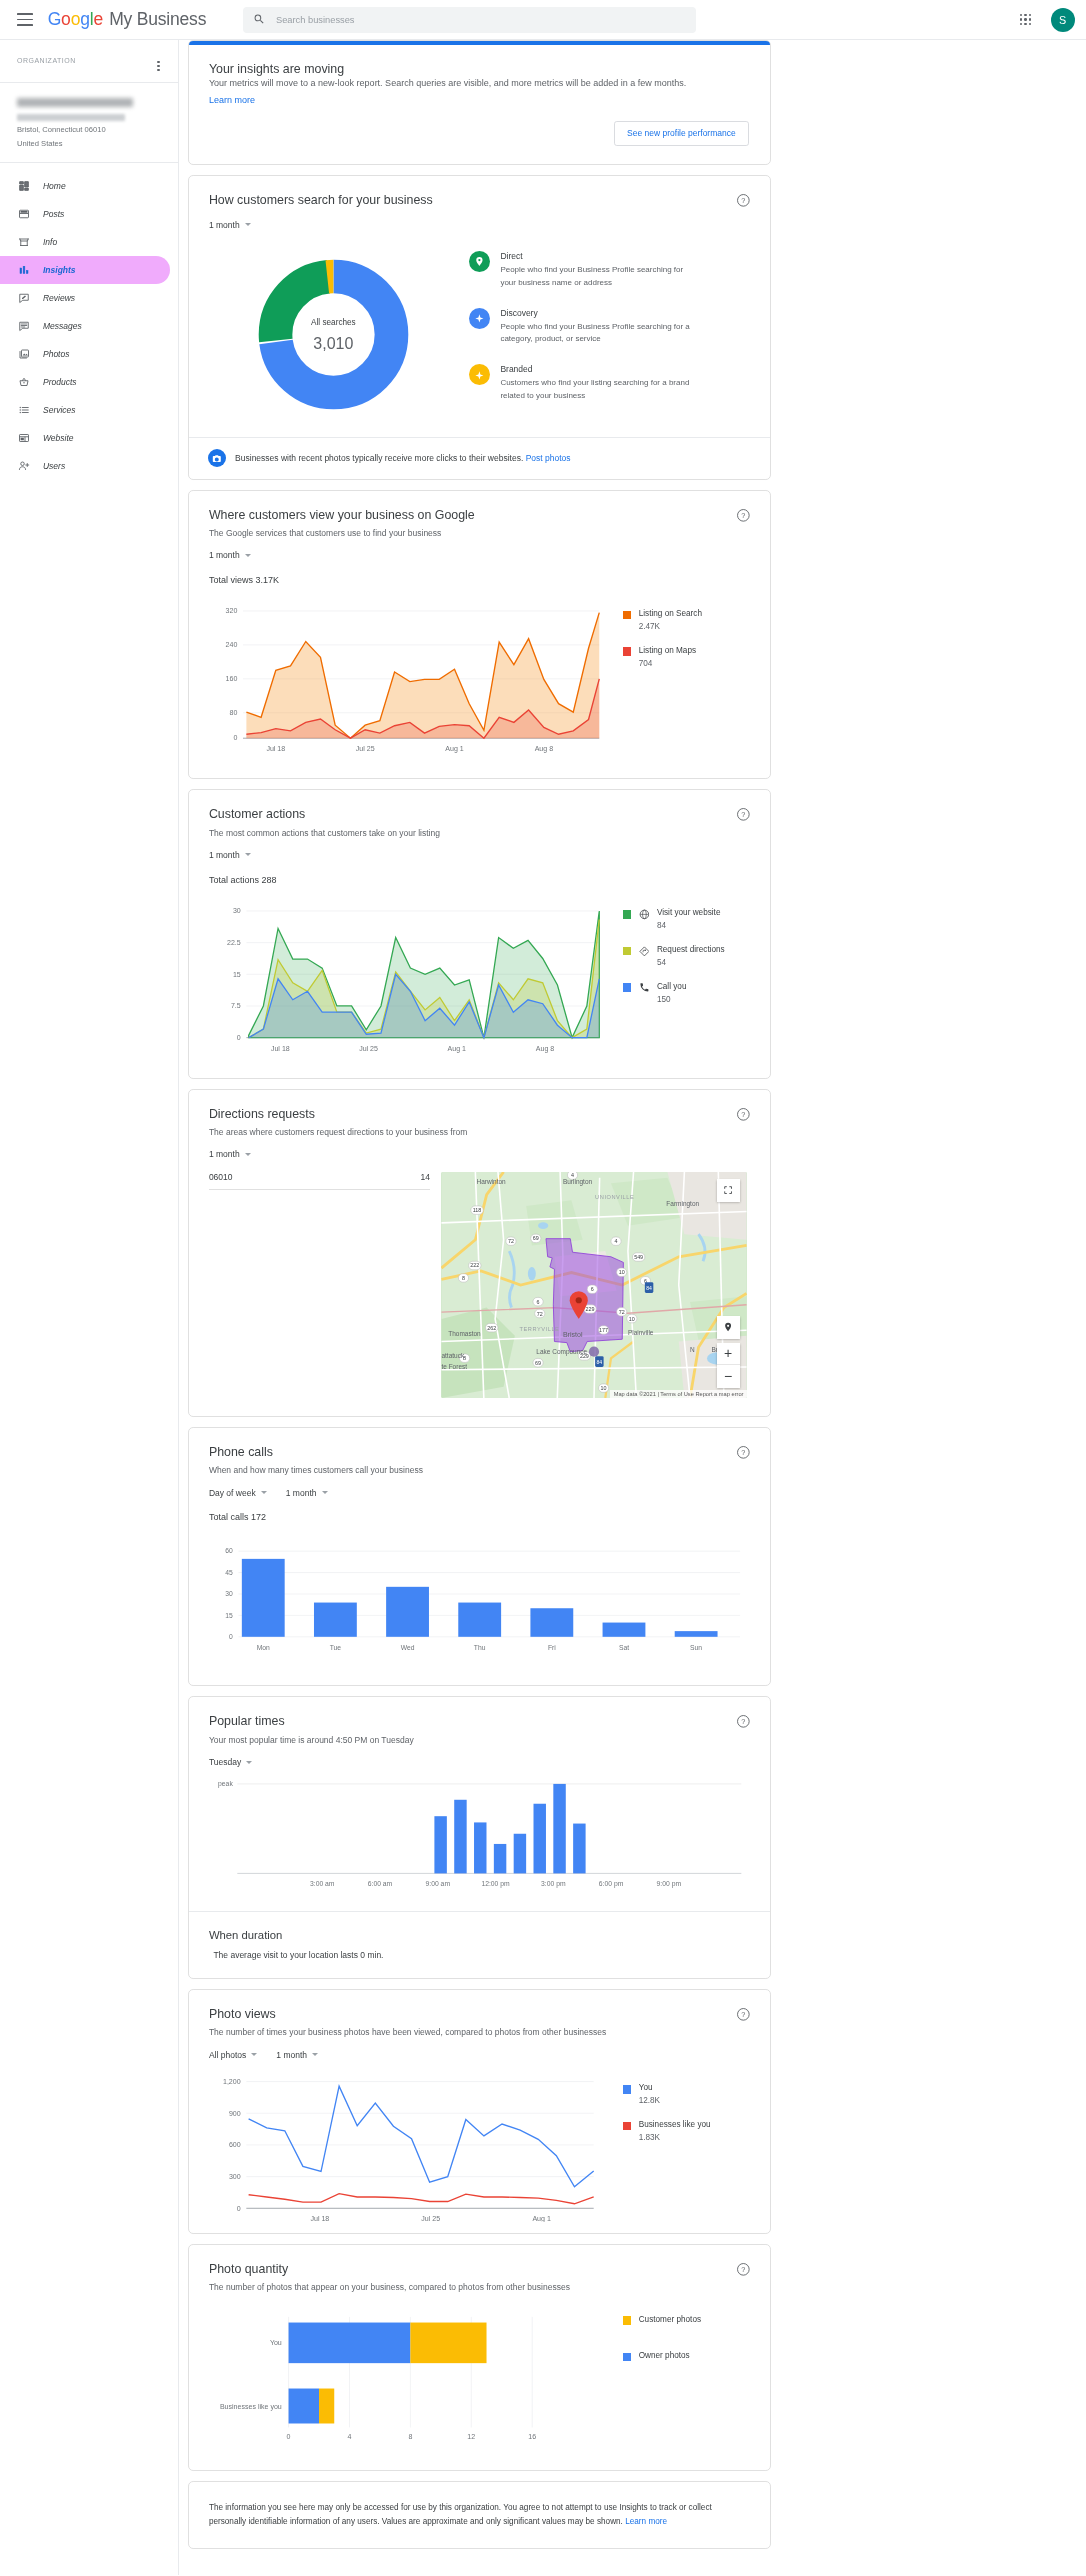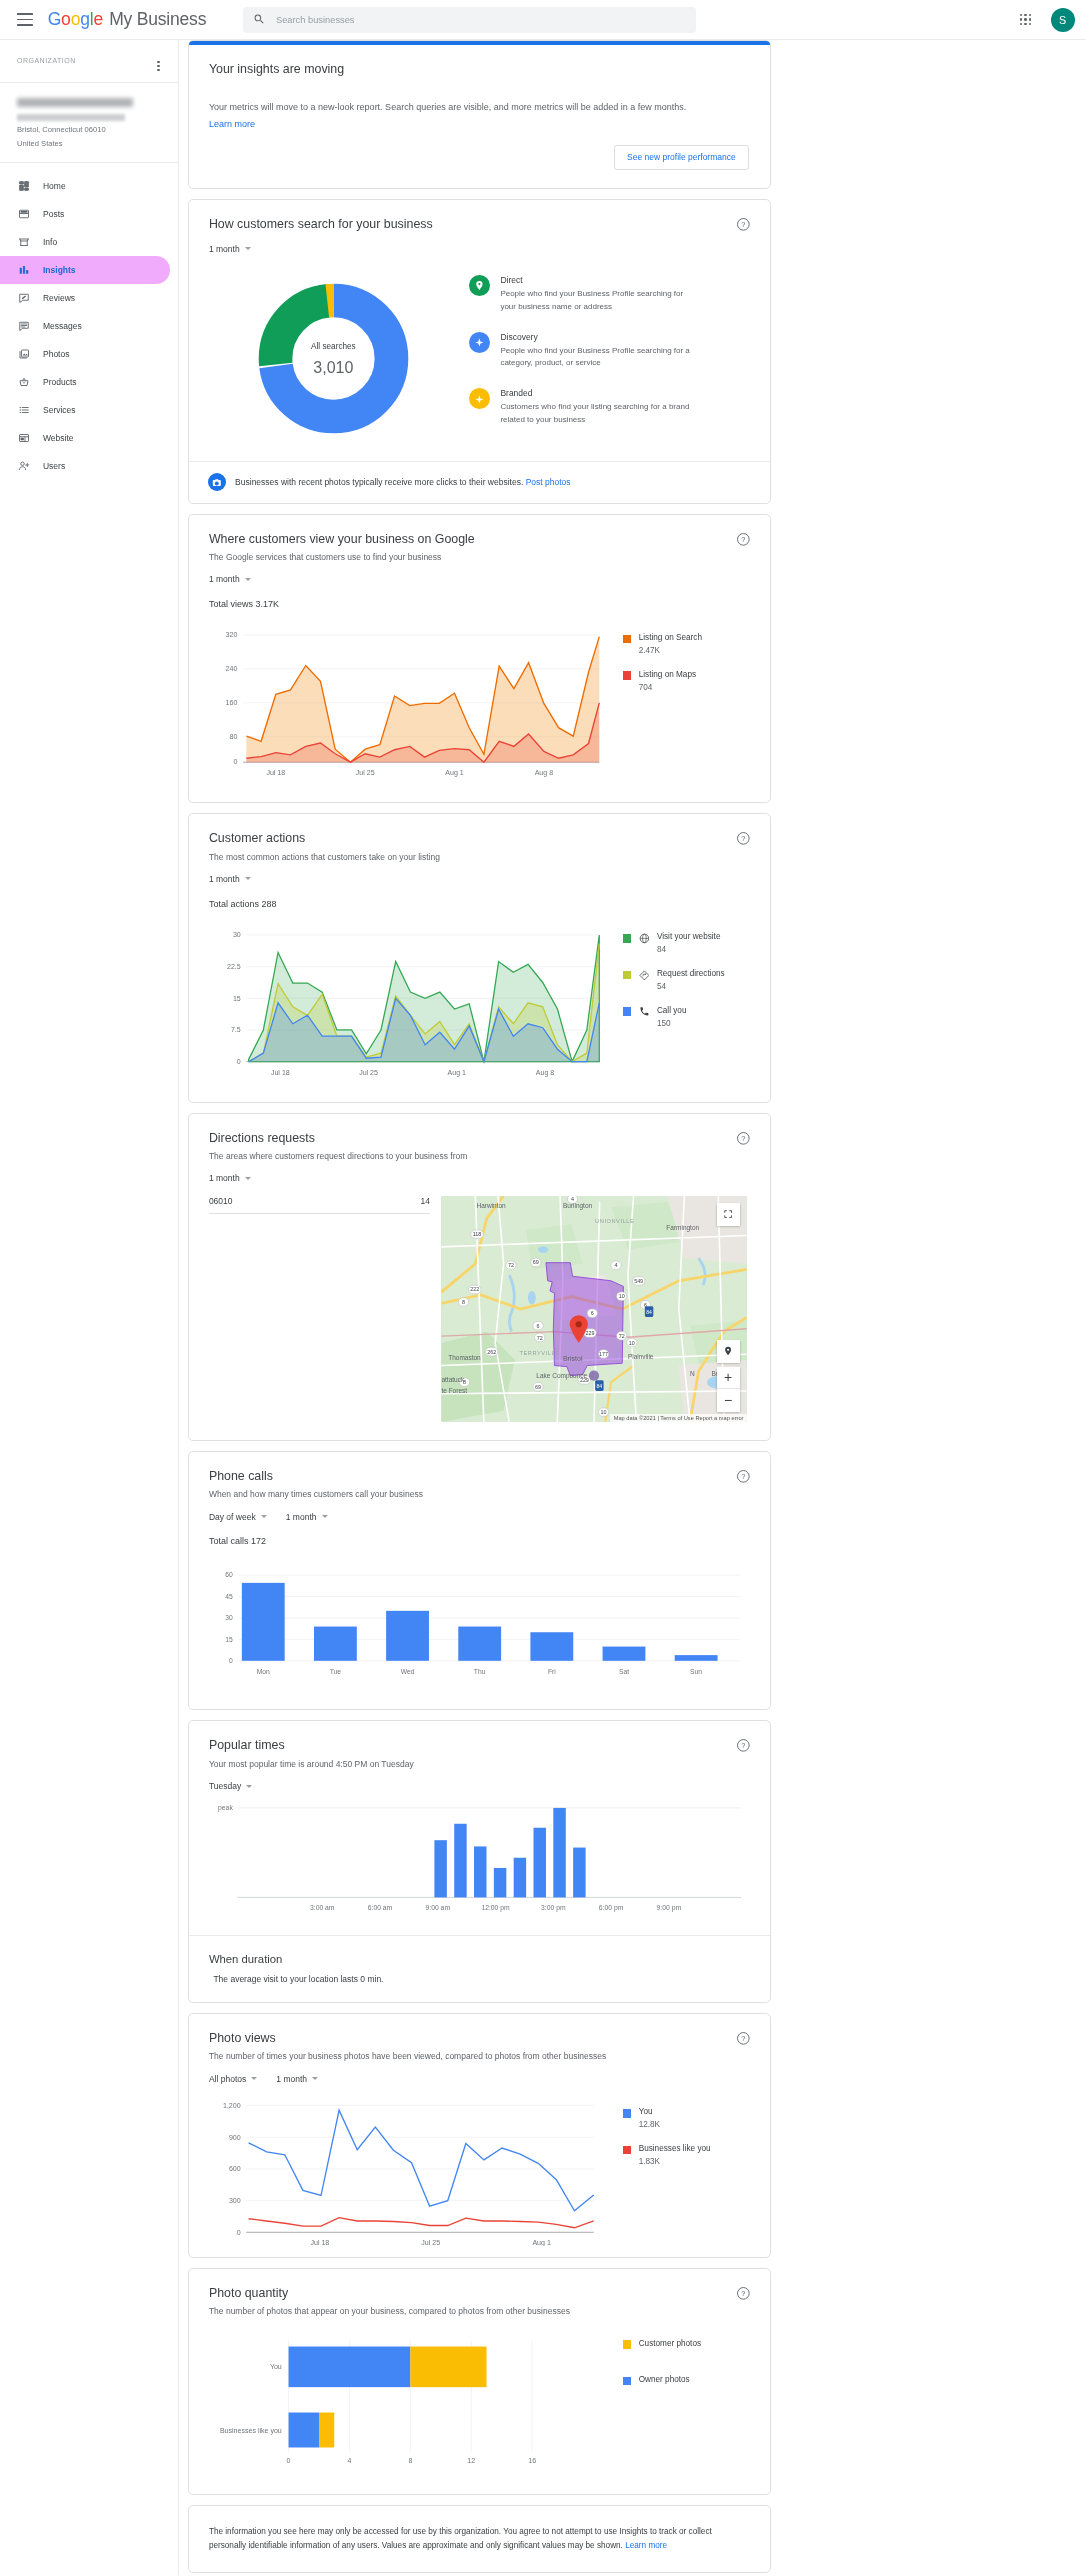--- a/index.html
+++ b/index.html
@@ -61,21 +61,21 @@
   .org-block { padding:14.7px 12.4px 12.4px 17px; position:relative; border-bottom:0.6px solid #e8eaed;}
   .org-label { font-size:7px; letter-spacing:0.5px; color:#9aa0a6; }
   .org-name { font-size:8.5px; color:#5f6368; margin-top:5.7px; filter: blur(2px); width:32px;}
   .dots-btn { position:absolute; top:16px; right:16px; display:flex; flex-direction:column; gap:2px; cursor:pointer; padding:2.3px;}
   .dots-btn i { width:2.3px; height:2.3px; background:#5f6368; border-radius:50%; display:block;}
   .biz-block { padding:14.7px 12.4px 12.4px 17px; border-bottom:0.6px solid #e8eaed;}
   .biz-name { font-size:8.8px; color:#3c4043; filter:blur(1.9px); width:116px; height:9px; background:linear-gradient(90deg,#70757a 0 100%); opacity:.55; border-radius:1.1px;}
   .biz-addr1 { font-size:7.6px; color:#70757a; margin-top:6.8px; filter:blur(1.5px); width:108px; height:7.4px; background:#9aa0a6; opacity:.5; border-radius:1.1px;}
   .biz-addr { font-size:7.6px; color:#70757a; line-height:1.55; margin-top:2.8px;}
 
-  .nav { padding:9px 8px 5.7px 0; }
+  .nav { padding:9px 8px 5.7px 0;font-style:italic; }
   .nav-item {
     display:flex; align-items:center; gap:12.4px;
     height:28px; padding-left:17px;
     border-radius: 0 14.7px 14.7px 0;
     font-size:8.5px; color:#3c4043; cursor:pointer;
   }
   .nav-item.active { background:#f0abfc; color:#1967d2; font-weight:600;}
   .nav-item.active svg { fill:#1967d2; stroke:#1967d2;}
   .nav-icon { width:13.6px; height:13.6px; flex:none; display:flex; align-items:center; justify-content:center;}
 
@@ -87,21 +87,21 @@
     border-radius:5.1px;
     margin-bottom:10.2px;
     position:relative;
     overflow:hidden;
   }
   .card-pad { padding:17px 20.4px 18px 20.4px; }
   .blue-top { height:4px; background:#1a73e8; }
   .card-title { font-size:12.4px; color:#3c4043; font-weight:400; }
   .card-sub { font-size:8.5px; color:#5f6368; margin-top:6.2px; }
   .help-icon { position:absolute; top:17px; right:19px; width:14.7px; height:14.7px; cursor:pointer;}
-  .banner-body { font-size:9px; color:#5f6368; margin-top:25px; line-height:1.55;}
+  .banner-body { font-size:9px; color:#5f6368; margin-top:1px; line-height:1.55;}
   .link { color:#1a73e8; cursor:pointer; }
   .outlined-btn {
     border:0.6px solid #dadce0; border-radius:2.8px;
     color:#1a73e8; font-size:8.5px;
     padding:6.8px 12.4px; background:#fff; cursor:pointer;
     font-family:"Liberation Sans", sans-serif;
   }
   .btn-row { display:flex; justify-content:flex-end; margin-top:12.4px;}
 
   

